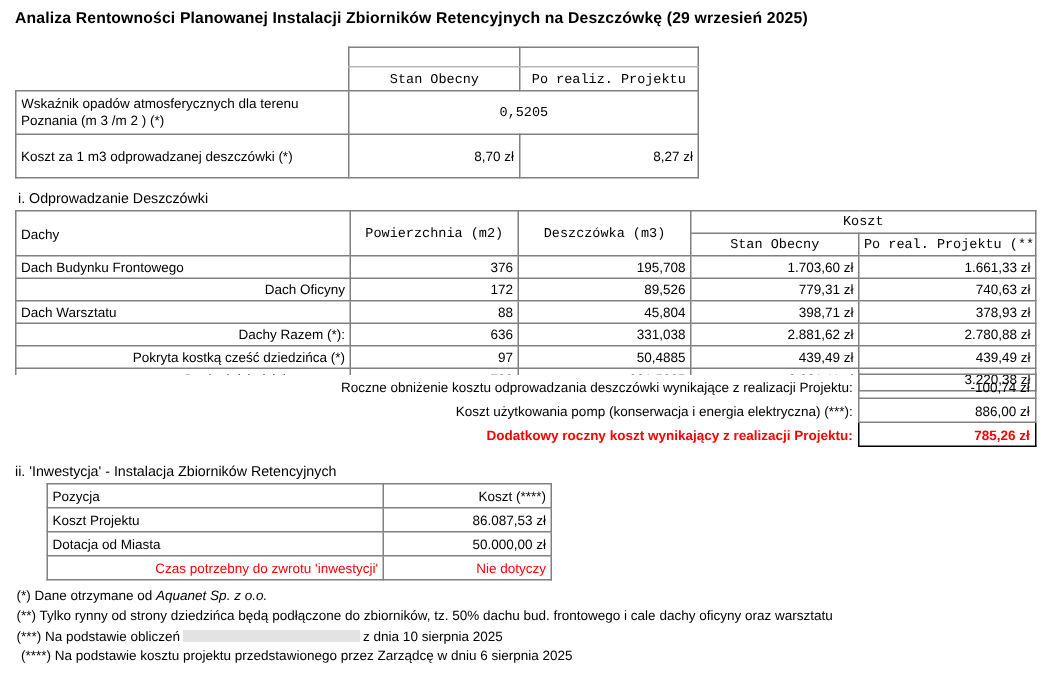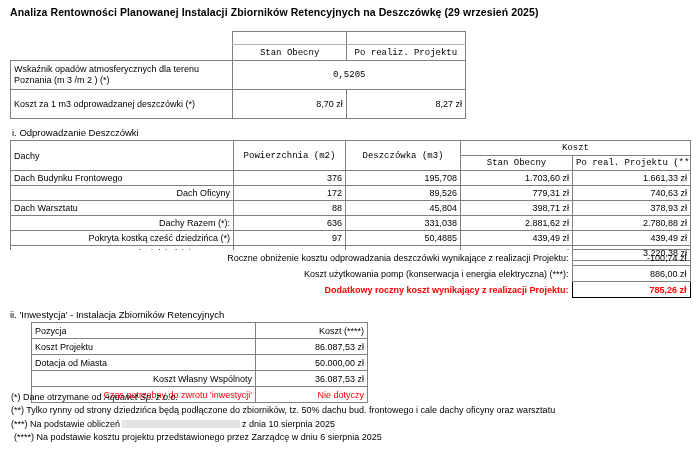--- a/index.html
+++ b/index.html
@@ -283,24 +283,20 @@
     <tbody id="invest-body">
         <tr>
           <td>Koszt Projektu</td>
           <td class="num">86.087,53 zł</td>
         </tr>
         <tr>
           <td>Dotacja od Miasta</td>
           <td class="num">50.000,00 zł</td>
         </tr>
         <tr>
-          <td class="bold">Koszt Własny Wspólnoty</td>
-          <td class="num bold">36.087,53 zł</td>
-        </tr>
-        <tr>
           <td class="bold red">Czas potrzebny do zwrotu 'inwestycji'</td>
           <td class="num bold red">Nie dotyczy</td>
         </tr>
       </tbody>
   </table>
 
   <div class="footnotes">
     <div>
       <span>(*) Dane otrzymane od </span><span class="fn-ital">Aquanet Sp. z o.o.</span>
     </div>

